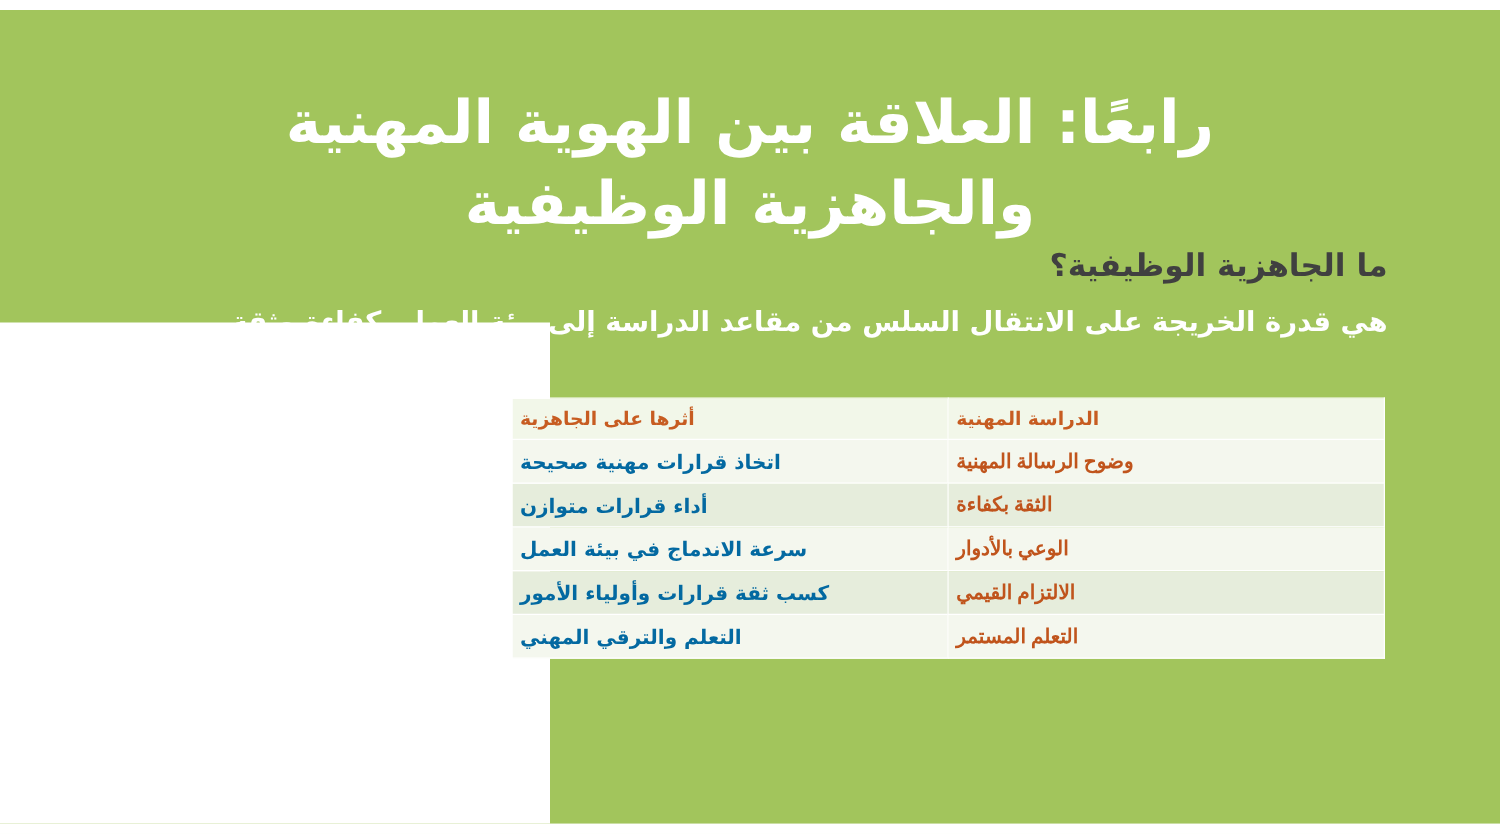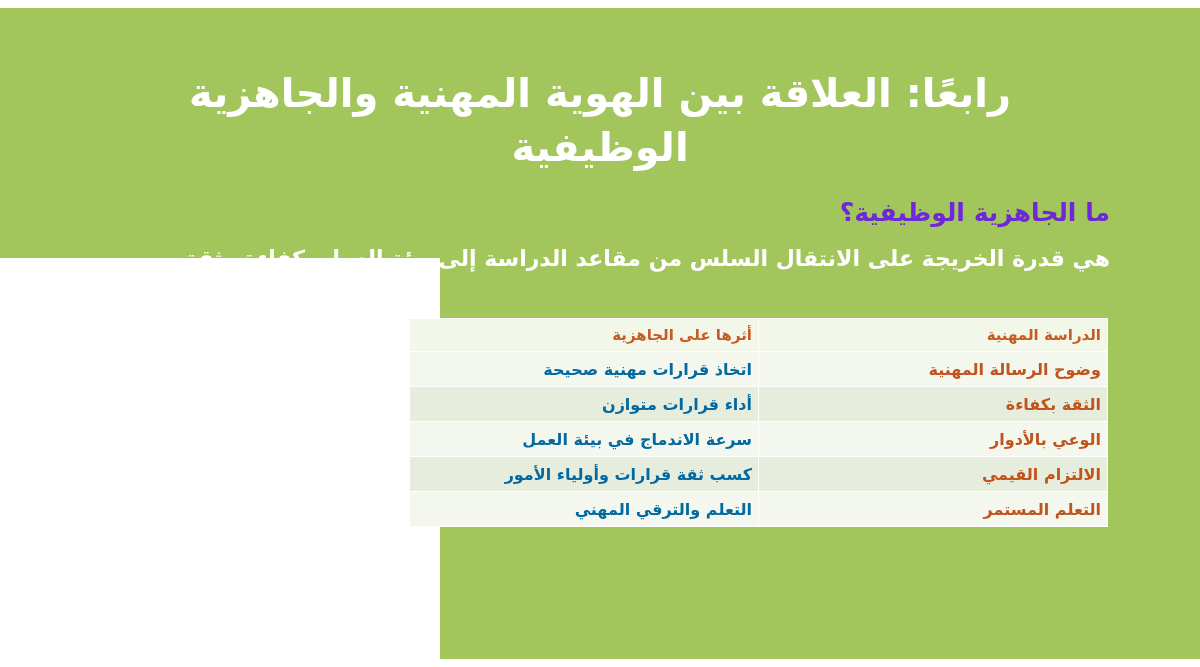--- a/index.html
+++ b/index.html
@@ -22,30 +22,30 @@
     background: #a2c55c;
     overflow: hidden;
   }
   .title {
     position: absolute;
     left: 150px;
     top: 58px;
     width: 900px;
     text-align: center;
     color: #ffffff;
-    font-size: 40px;
+    font-size: 48px;
     font-weight: bold;
     line-height: 1.35;
     letter-spacing: 0px;
   }
   .subtitle {
     position: absolute;
     right: 90px;
     top: 190px;
-    color: #6d28d9;
+    color: #404040;
     font-size: 25px;
     font-weight: bold;
     text-align: right;
   }
   .definition {
     position: absolute;
     right: 90px;
     top: 236px;
     width: 1020px;
     color: #ffffff;
@@ -65,37 +65,37 @@
   table.matrix {
     border-collapse: collapse;
     width: 672px;
     table-layout: fixed;
   }
   table.matrix td {
     border: 1px solid #ffffff;
     height: 30px;
     font-size: 16px;
     font-weight: bold;
-    text-align: right;
+    text-align: left;
     vertical-align: middle;
     padding: 2px 6px;
   }
   .col-identity { width: 336px; }
   .col-impact { width: 336px; }
 
   tr.head td {
     background: #f2f7e9;
     color: #c75c21;
     font-size: 15px;
     height: 28px;
   }
   tr.r-even td { background: #f4f7ee; }
   tr.r-odd td { background: #e6eddc; }
 
-  td.identity { color: #c0541c; }
+  td.identity { color: #c0541c; font-family: Liberation Serif, serif; }
   td.impact { color: #0369a1; }
 
   
   .art {
     position: absolute;
     left: 0;
     top: 250px;
     width: 440px;
     height: 401px;
   }

